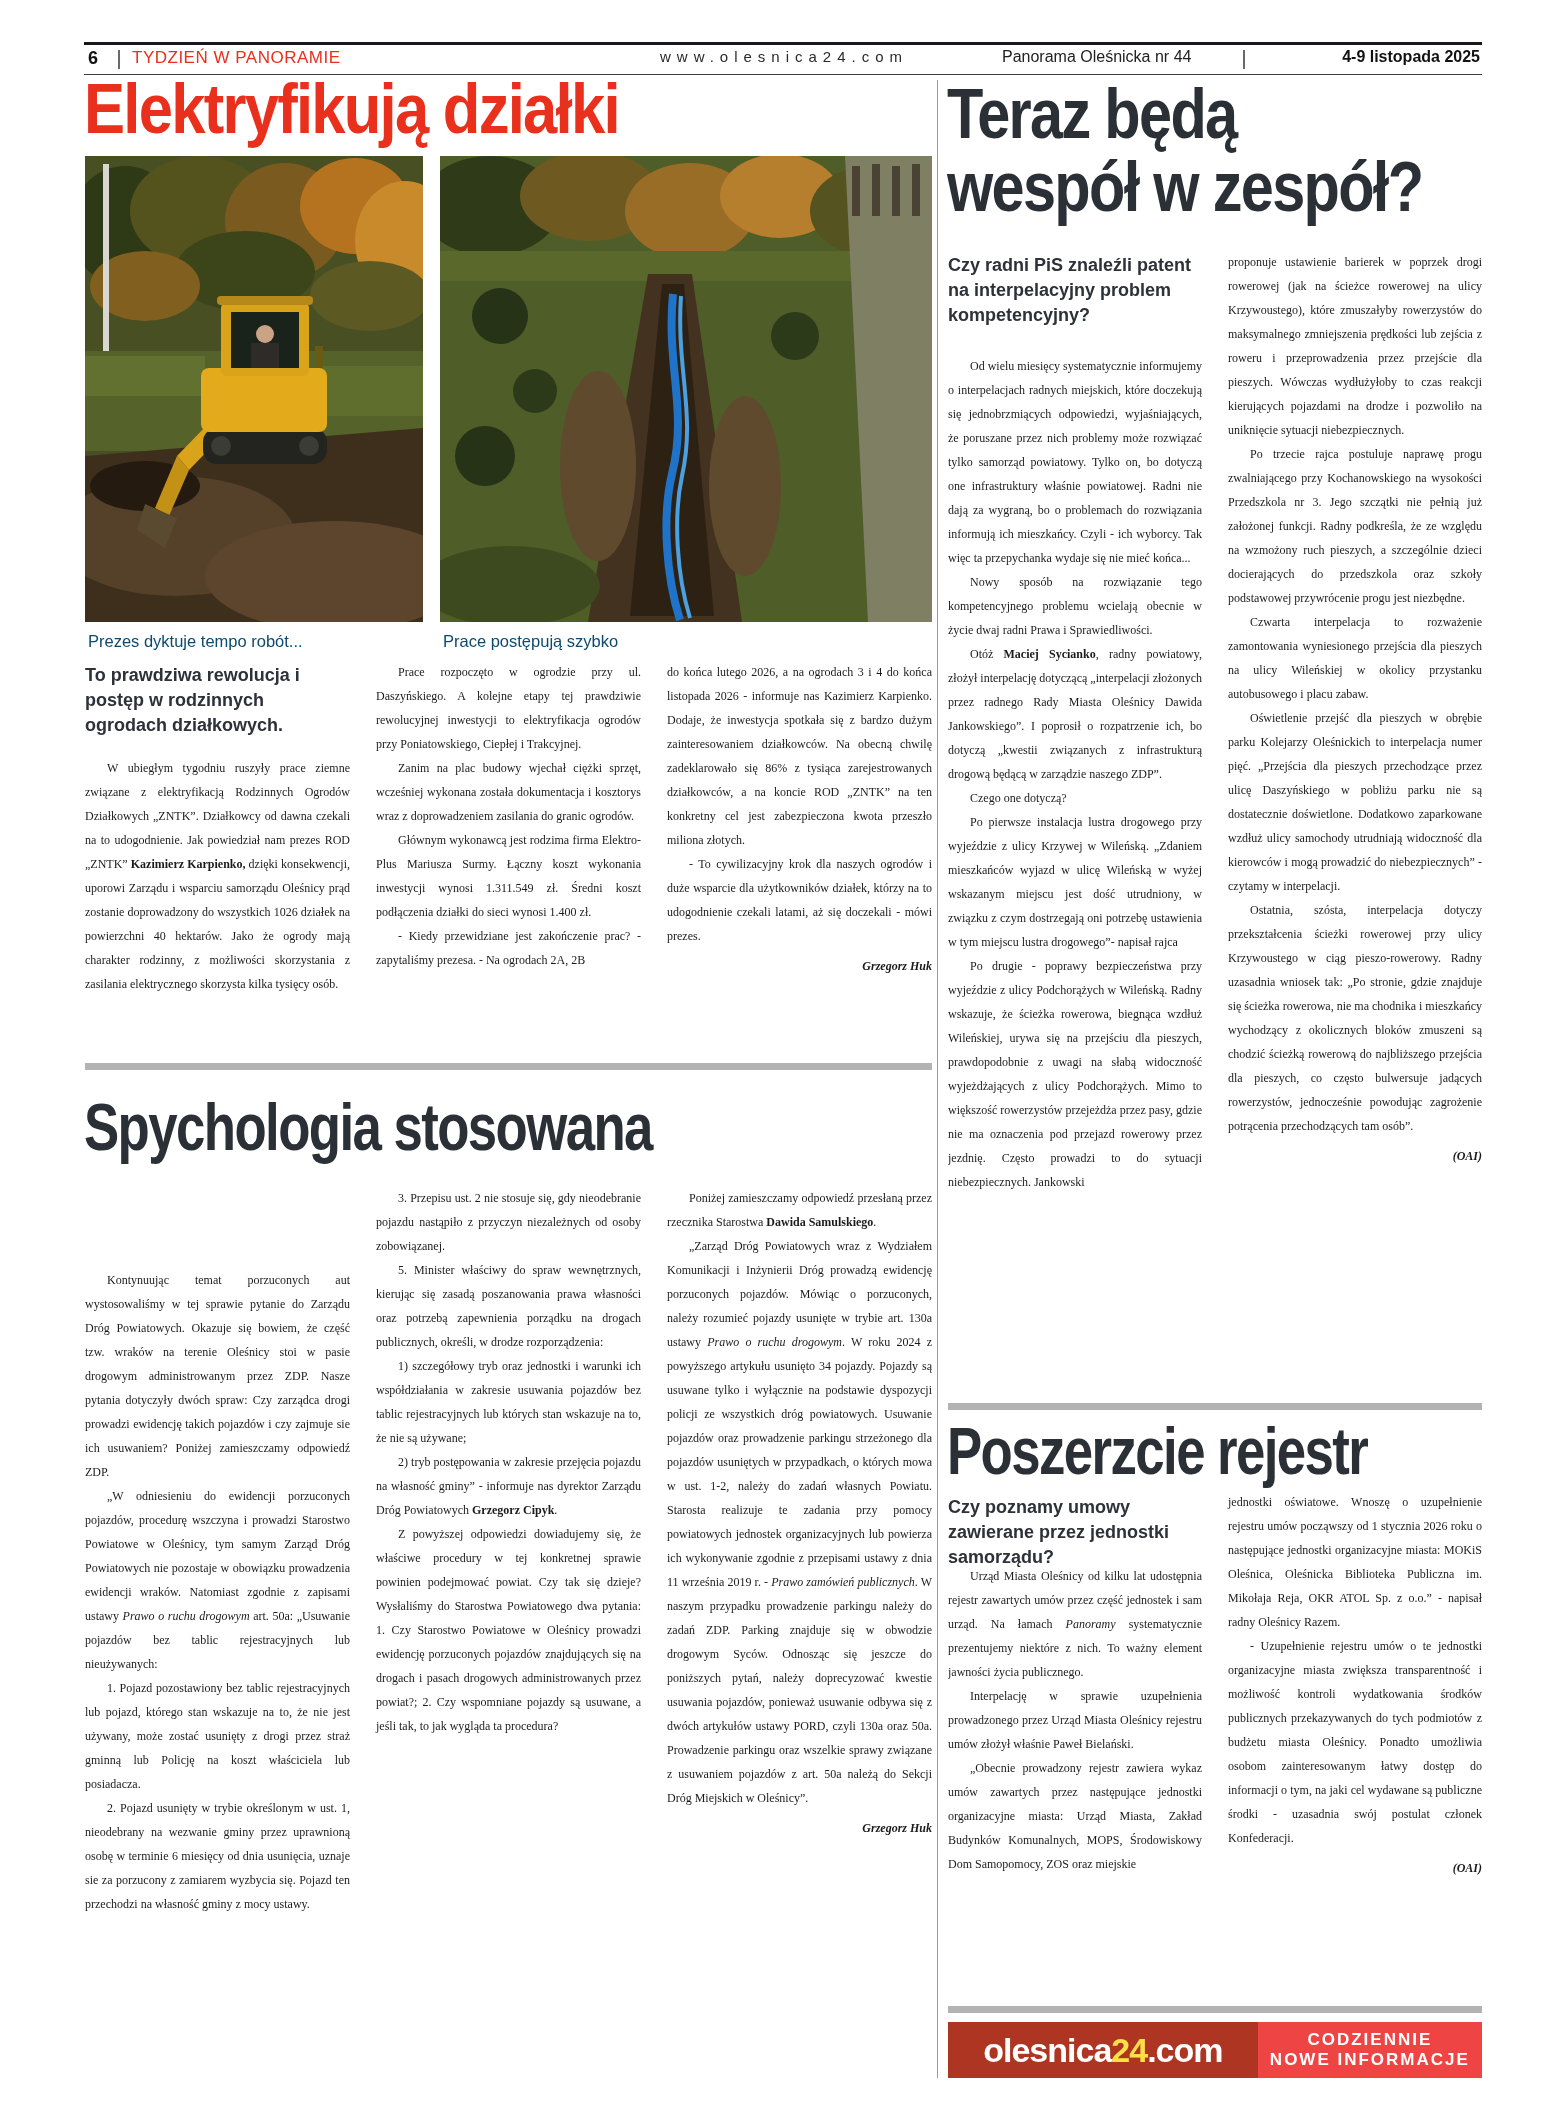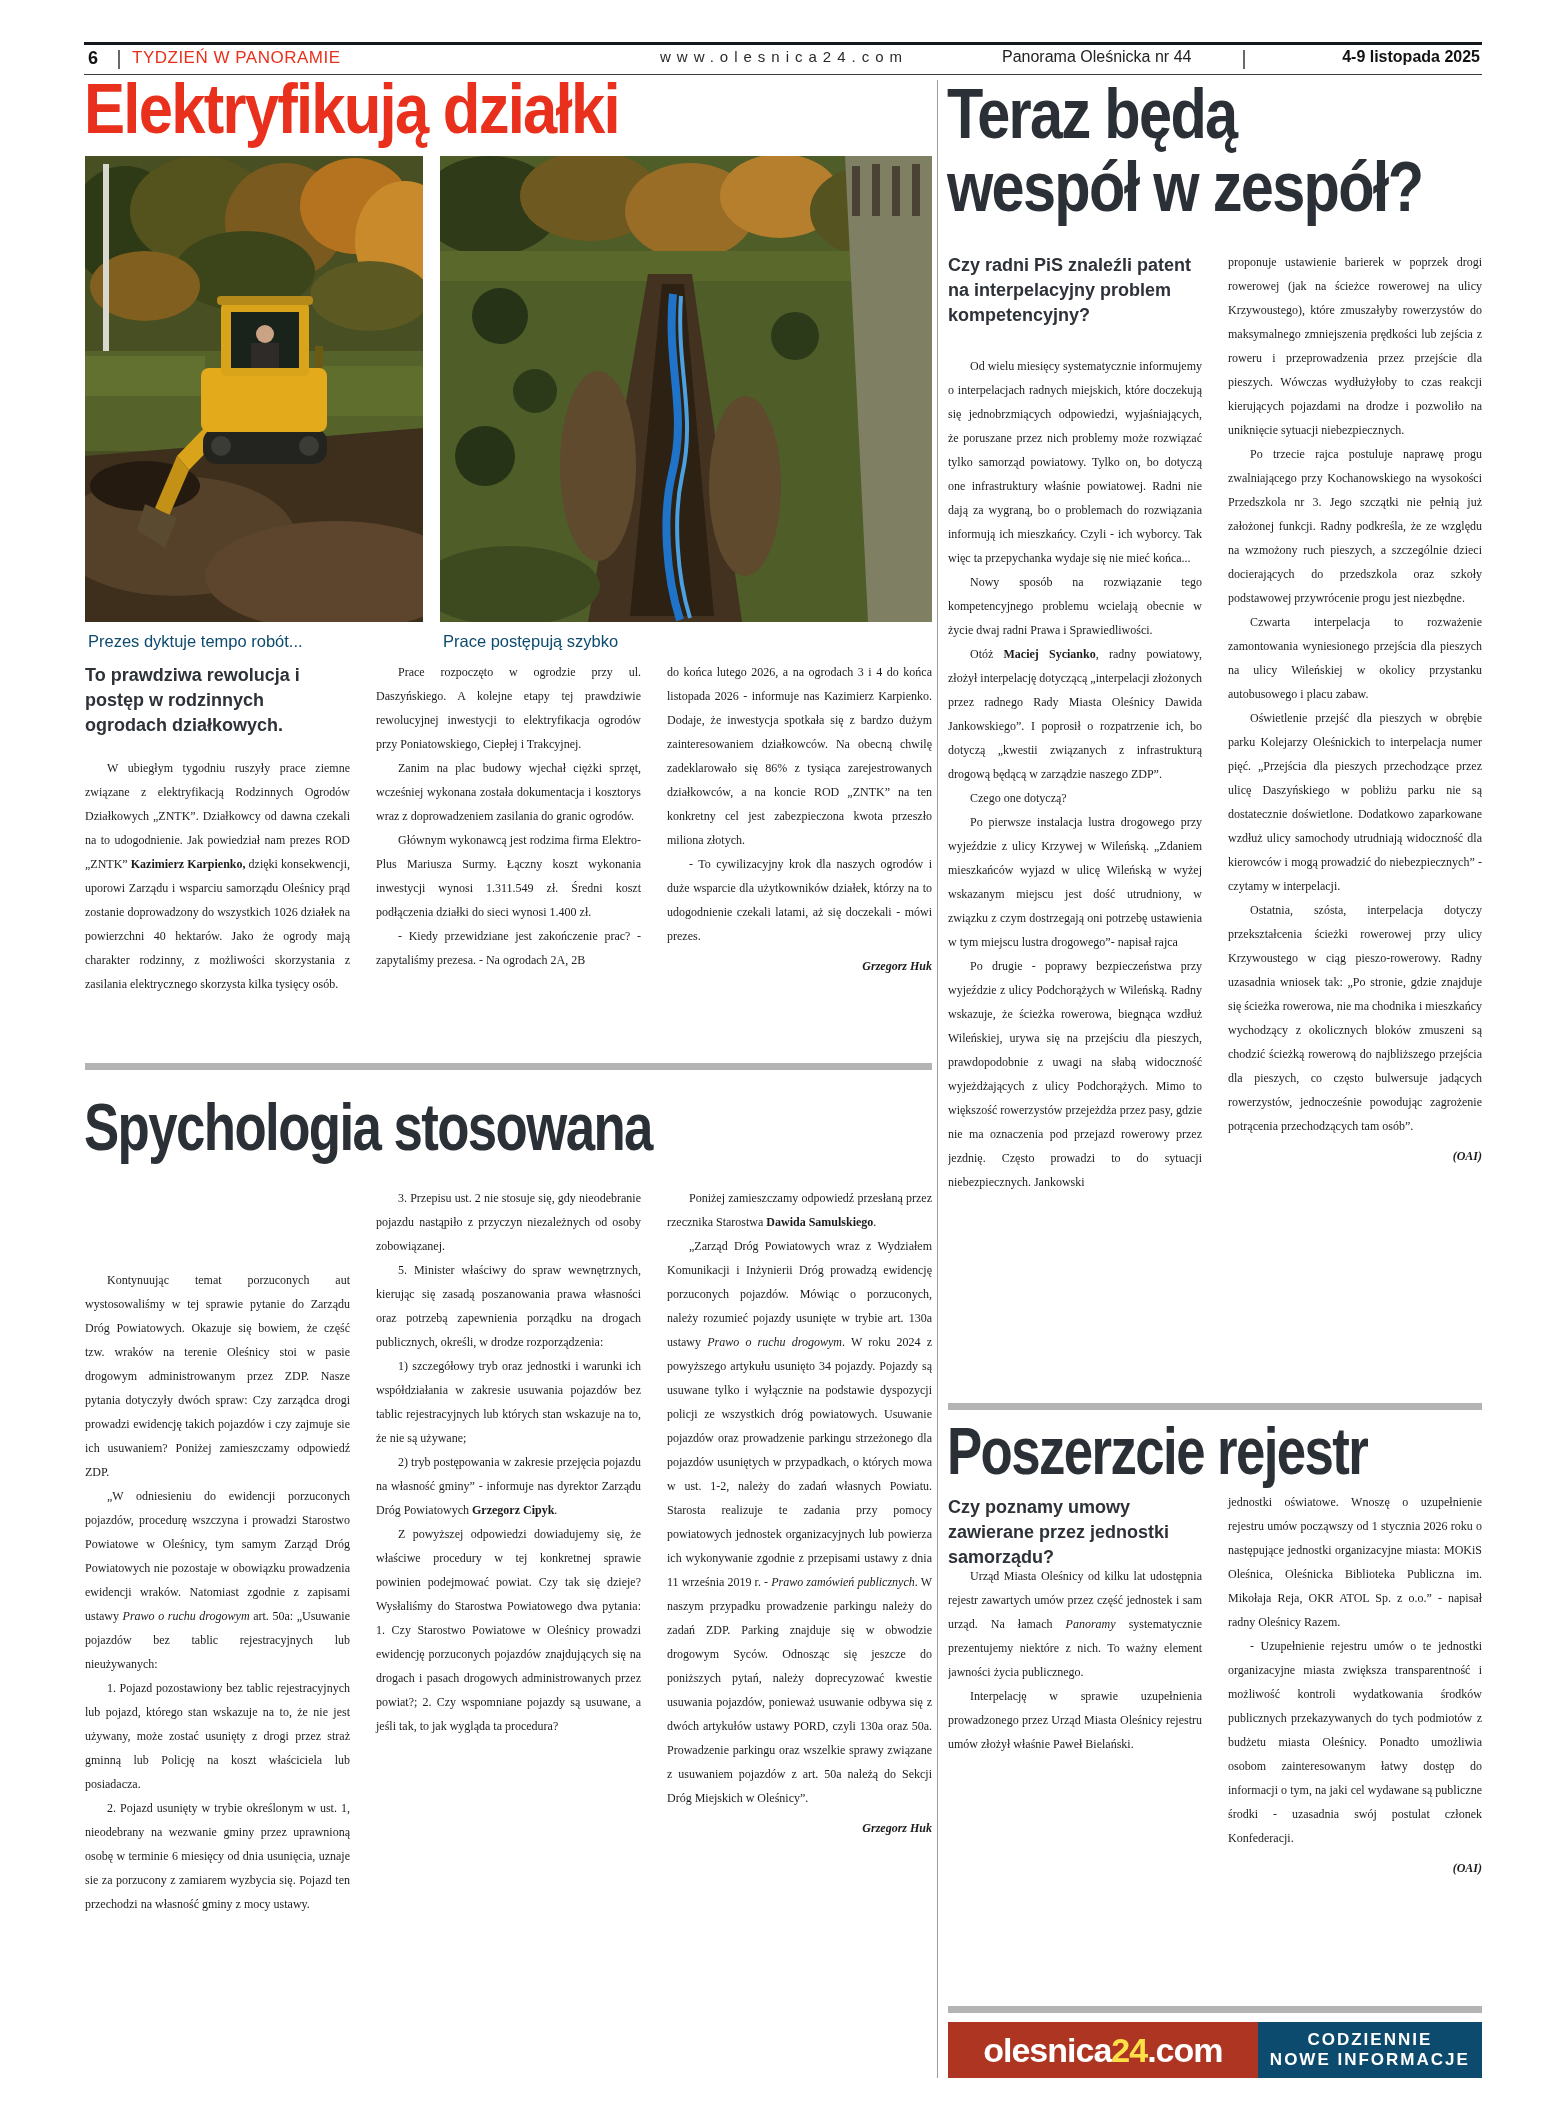--- a/index.html
+++ b/index.html
@@ -41,21 +41,21 @@
   .a4cols .col:first-child{padding-top:74px;}
   
   .graybar{height:7px;background:#b3b3b3;}
   .vrule{width:1px;background:#9b9b9b;}
   
   .photo{overflow:hidden;background:#474f23;}
   .photo svg{display:block;}
   
   .banner{display:flex;font-family:"Liberation Sans","DejaVu Sans",sans-serif;}
   .banner-left{flex:0 0 58%;background:#ae3522;display:flex;align-items:center;justify-content:center;}
-  .banner-right{flex:1;background:#0c4a6e;display:flex;flex-direction:column;align-items:center;justify-content:center;line-height:1.15;}
+  .banner-right{flex:1;background:#ef4444;display:flex;flex-direction:column;align-items:center;justify-content:center;line-height:1.15;}
   .site{font-weight:900;font-size:34px;color:#ffffff;letter-spacing:-1px;}
   .site .s24{color:#fde047;}
   .tagline{color:#fff;font-weight:900;font-size:17px;letter-spacing:2px;}
 </style>
 </head>
 <body>
 
 <div id="page">
 
   <div class="abs rule-top"></div>
@@ -203,20 +203,21 @@
     </div>
 
   <div class="abs graybar" style="left:948px;top:1403px;width:534px;"></div>
 
   <div class="abs h1" style="left:947px;top:1418px;font-size:66px;letter-spacing:-2px;transform:scaleX(.8);">Poszerzcie rejestr</div>
   <div class="abs lead" style="left:948px;top:1495px;width:262px;">Czy poznamy umowy zawierane przez jednostki samorządu?</div>
   <div class="abs cols a4cols" style="left:948px;top:1490px;width:534px;height:512px;">
       <div class="col">
         <p>Urząd Miasta Oleśnicy od kilku lat udostępnia rejestr zawartych umów przez część jednostek i sam urząd. Na łamach <span class="ital">Panoramy</span> systematycznie prezentujemy niektóre z nich. To ważny element jawności życia publicznego.</p>
         <p>Interpelację w sprawie uzupełnienia prowadzonego przez Urząd Miasta Oleśnicy rejestru umów złożył właśnie Paweł Bielański.</p>
+        <p>„Obecnie prowadzony rejestr zawiera wykaz umów zawartych przez następujące jednostki organizacyjne miasta: Urząd Miasta, Zakład Budynków Komunalnych, MOPS, Środowiskowy Dom Samopomocy, ZOS oraz miejskie</p>
       </div>
       <div class="col">
         <p class="noind">jednostki oświatowe. Wnoszę o uzupełnienie rejestru umów począwszy od 1 stycznia 2026 roku o następujące jednostki organizacyjne miasta: MOKiS Oleśnica, Oleśnicka Biblioteka Publiczna im. Mikołaja Reja, OKR ATOL Sp. z o.o.” - napisał radny Oleśnicy Razem.</p>
         <p>- Uzupełnienie rejestru umów o te jednostki organizacyjne miasta zwiększa transparentność i możliwość kontroli wydatkowania środków publicznych przekazywanych do tych podmiotów z budżetu miasta Oleśnicy. Ponadto umożliwia osobom zainteresowanym łatwy dostęp do informacji o tym, na jaki cel wydawane są publiczne środki - uzasadnia swój postulat członek Konfederacji.</p>
         <p class="al-right"><span class="bi">(OAI)</span></p>
       </div>
     </div>
 
   <div class="abs graybar" style="left:948px;top:2006px;width:534px;"></div>
 

